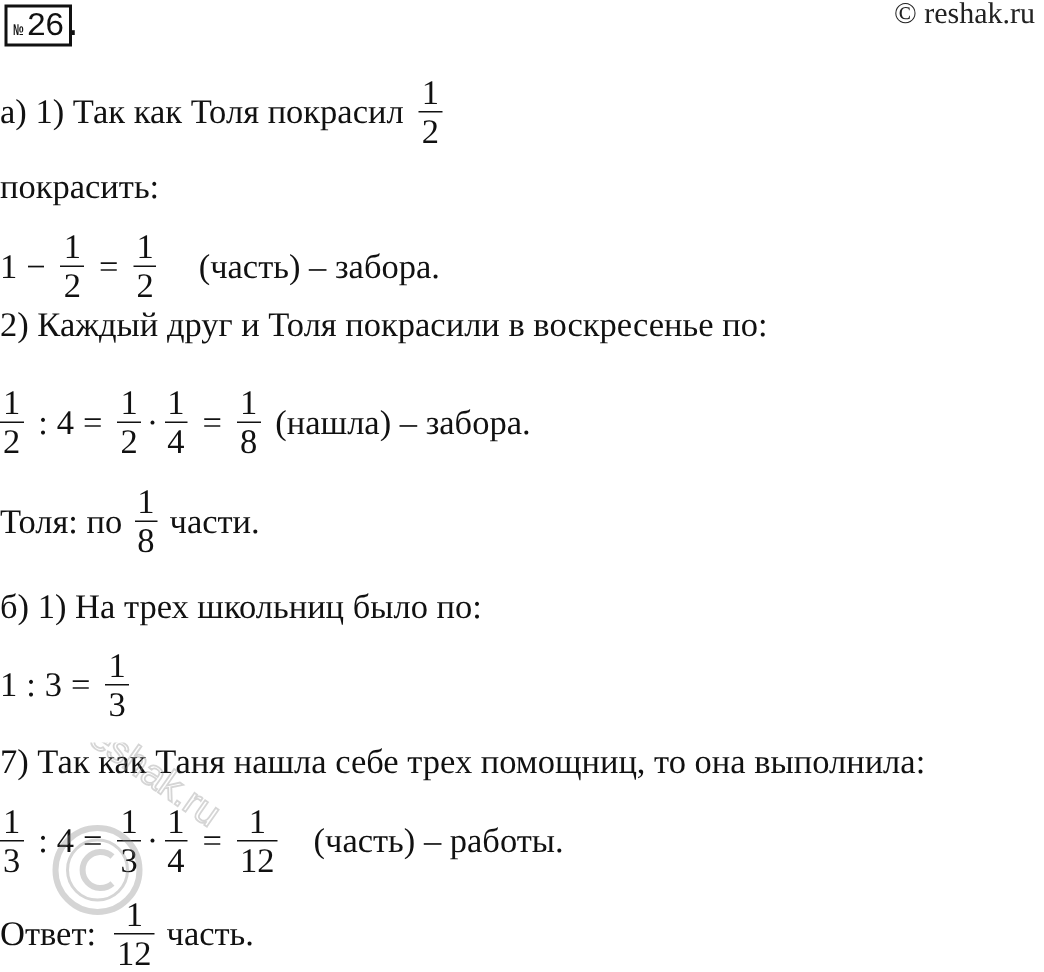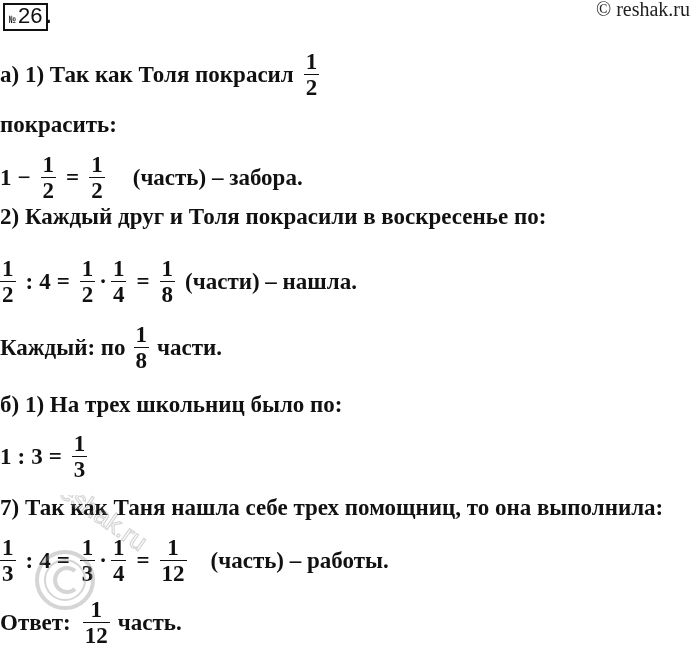--- a/index.html
+++ b/index.html
@@ -4,21 +4,21 @@
 <style>
   html, body { margin:0; padding:0; background:#ffffff; }
   body { width:696px; height:648px; position:relative; overflow:hidden;
          font-family:"Liberation Serif", "DejaVu Serif", serif; color:#111; font-size:23px; }
   .abs { position:absolute; white-space:nowrap; }
   .num-box { left:3px; top:3px; width:45px; height:28px; border:2px solid #111; box-sizing:border-box;
              font-family:Liberation Mono, monospace; font-size:22px; line-height:26px;
              padding-left:4px; letter-spacing:-1px; }
   .num-box .no { font-size:11px; letter-spacing:0; margin-right:2px; }
   .wm { right:6px; top:-2px; font-size:20px; color:#222; }
-  .line { position:absolute; left:0; white-space:nowrap; display:flex; align-items:center; height:50px;font-weight:bold; }
+  .line { position:absolute; left:0; white-space:nowrap; display:flex; align-items:center; height:50px; }
   .t { display:inline-block; }
   .frac { display:inline-flex; flex-direction:column; align-items:center; margin:0 4px; line-height:22px; }
   .frac .n, .frac .d { display:block; padding:0 2px; }
   .frac .bar { display:block; width:100%; min-width:13px; border-top:1.3px solid #111; height:0; margin:1px 0 2px; }
   .op { margin:0 6px; }
   .watermark { position:absolute; left:20px; top:495px; width:150px; height:150px; pointer-events:none; opacity:0.35; }
 </style>
 </head>
 <body>
 
@@ -79,25 +79,25 @@
       <span class="n">1</span>
       <span class="bar"></span>
       <span class="d">4</span>
     </span>
   <span class="t op">=</span>
   <span class="frac">
       <span class="n">1</span>
       <span class="bar"></span>
       <span class="d">8</span>
     </span>
-  <span class="t" style="margin-left:6px;">(части) – нашла.</span>
+  <span class="t" style="margin-left:6px;">(нашла) – забора.</span>
 </div>
 
 <div class="line" style="top:323px;">
-  <span class="t">Каждый: по</span>
+  <span class="t">Толя: по</span>
   <span class="frac" style="margin-left:8px;margin-right:8px;">
       <span class="n">1</span>
       <span class="bar"></span>
       <span class="d">8</span>
     </span>
   <span class="t">части.</span>
 </div>
 
 <div class="line" style="top:380px;">
   <span class="t">б) 1) На трех школьниц было по:</span>

